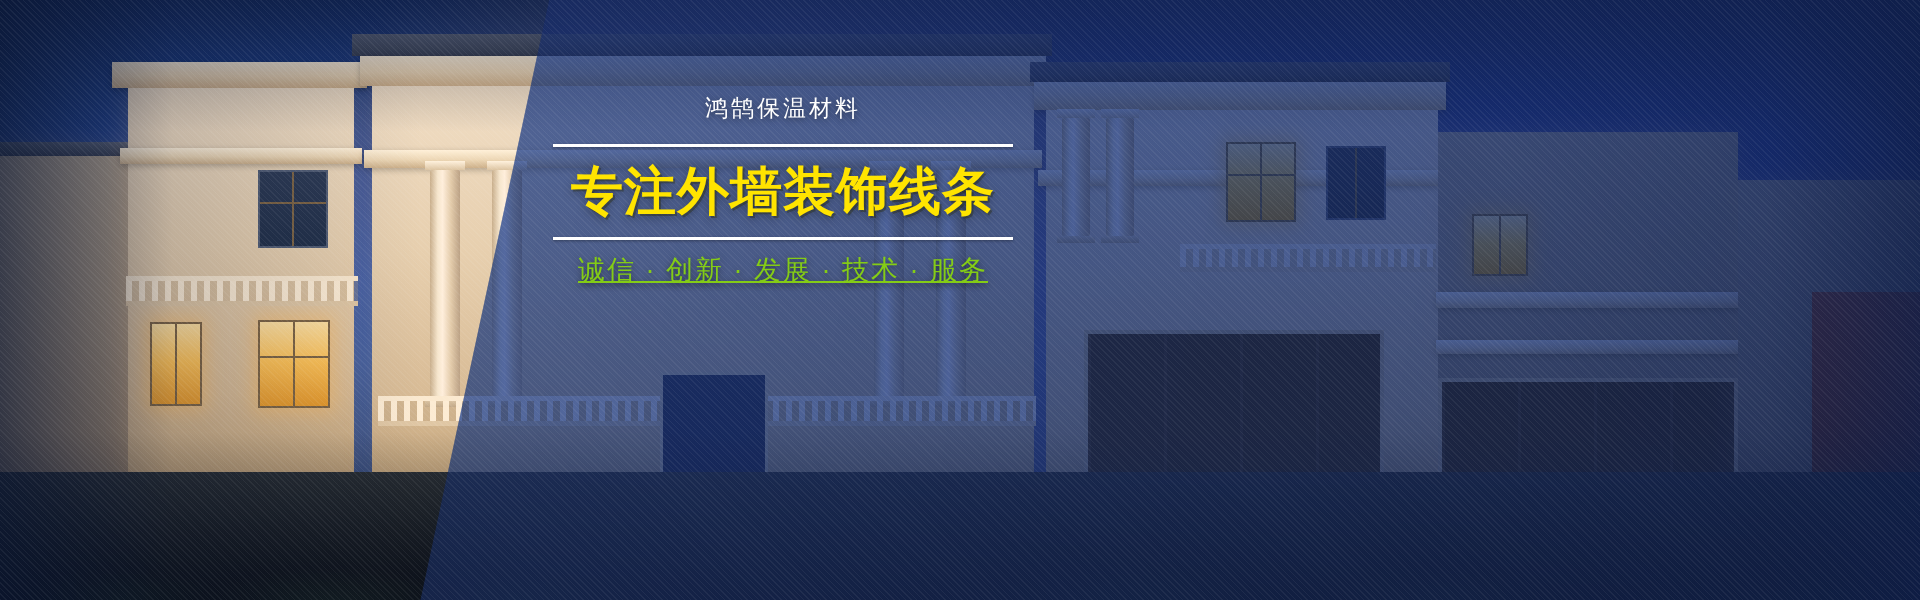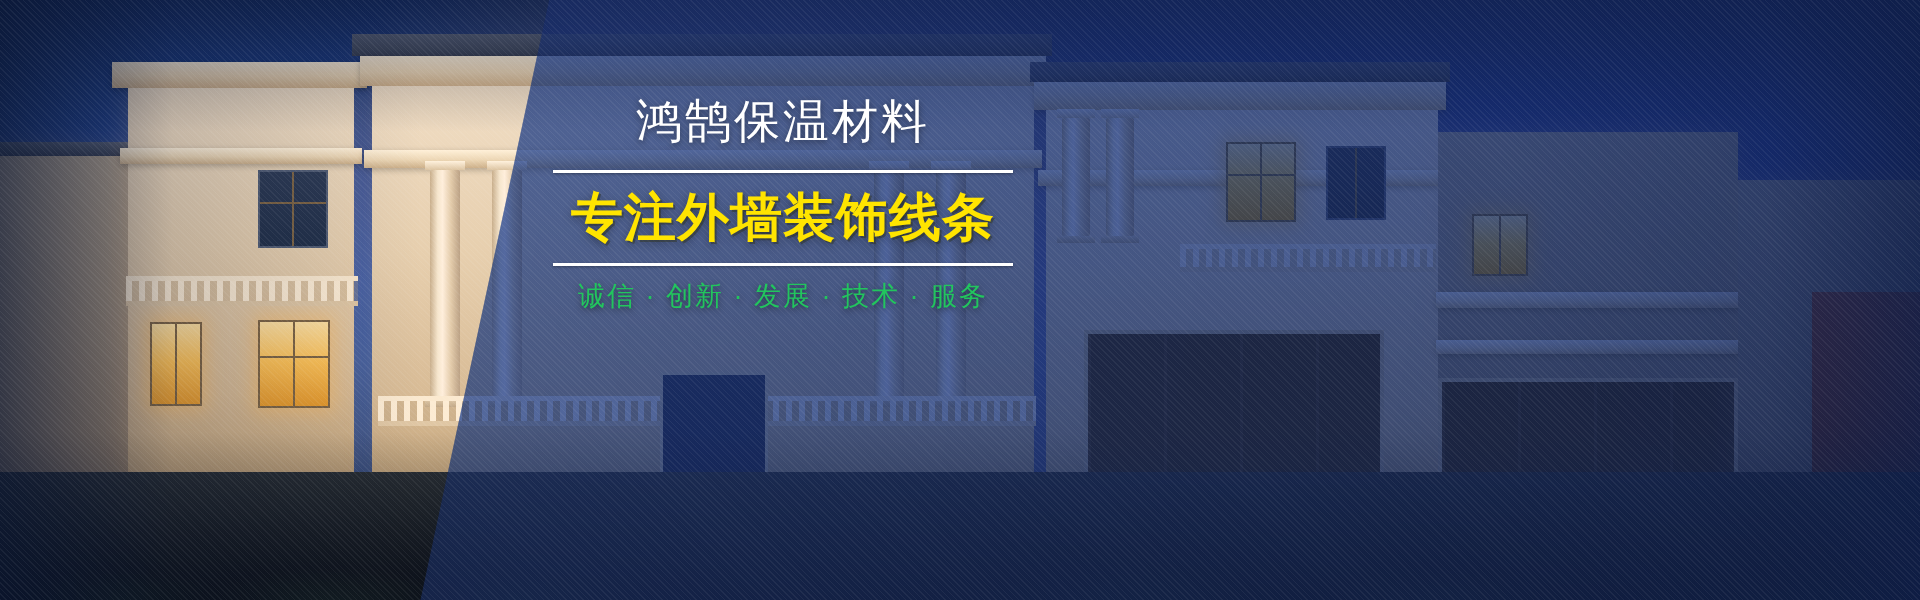--- a/index.html
+++ b/index.html
@@ -168,21 +168,21 @@
 
   
   .copy{
     position:absolute;
     left:553px; top:96px;
     width:460px;
     text-align:center;
     color:#fff;
   }
   .eyebrow{
-    font-size:46px;
+    font-size:23px;
     line-height:1.12;
     letter-spacing:3px;
     font-weight:400;
     color:#ffffff;
     text-shadow:0 2px 6px rgba(0,0,0,.45);
     white-space:nowrap;
   }
   .rule{
     width:100%;
     height:3px;
@@ -202,23 +202,24 @@
     text-shadow:
       2px 2px 0 rgba(40,40,0,.35),
       0 3px 10px rgba(0,0,0,.35);
   }
   .headline .l2{ display:block; margin-top:10px;text-align:center; }
 
   .tagline{
     font-size:27px;
     line-height:1.2;
     letter-spacing:2px;
-    color:#22c55e;
+    color:#84cc16;
     white-space:nowrap;
     text-shadow:0 2px 6px rgba(0,0,0,.5);
+    text-decoration:underline;
   }
 </style>
 </head>
 <body>
 
 <div class="banner">
 
   <div class="sky"></div>
   <div class="sky-glow"></div>
 

